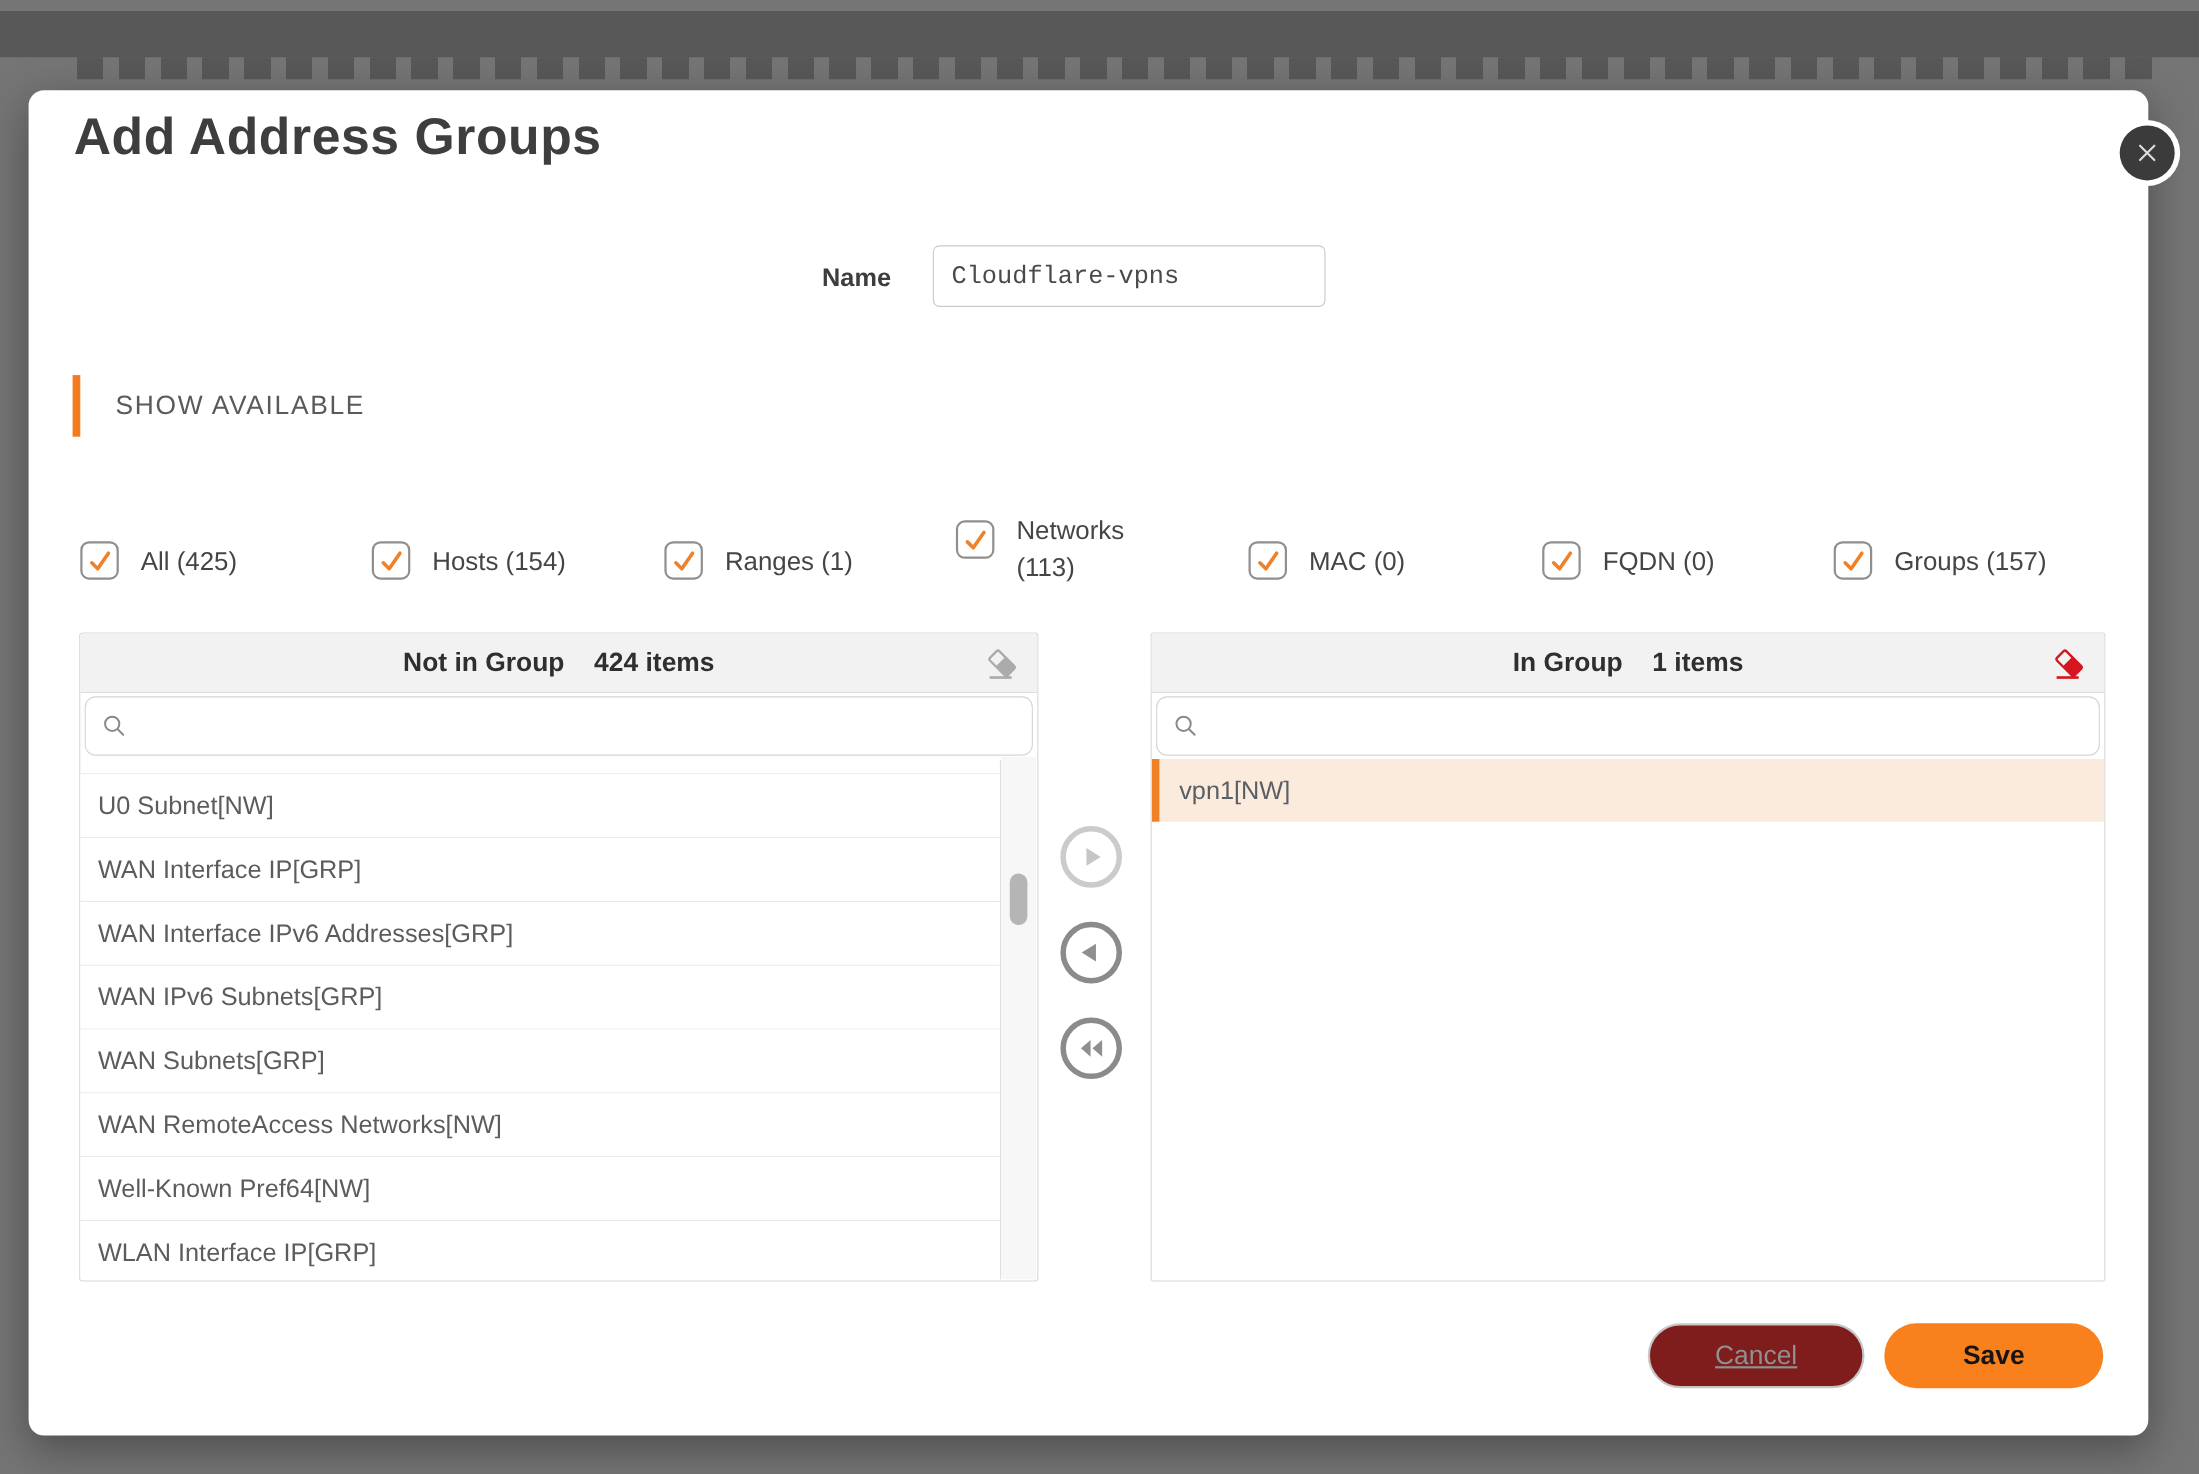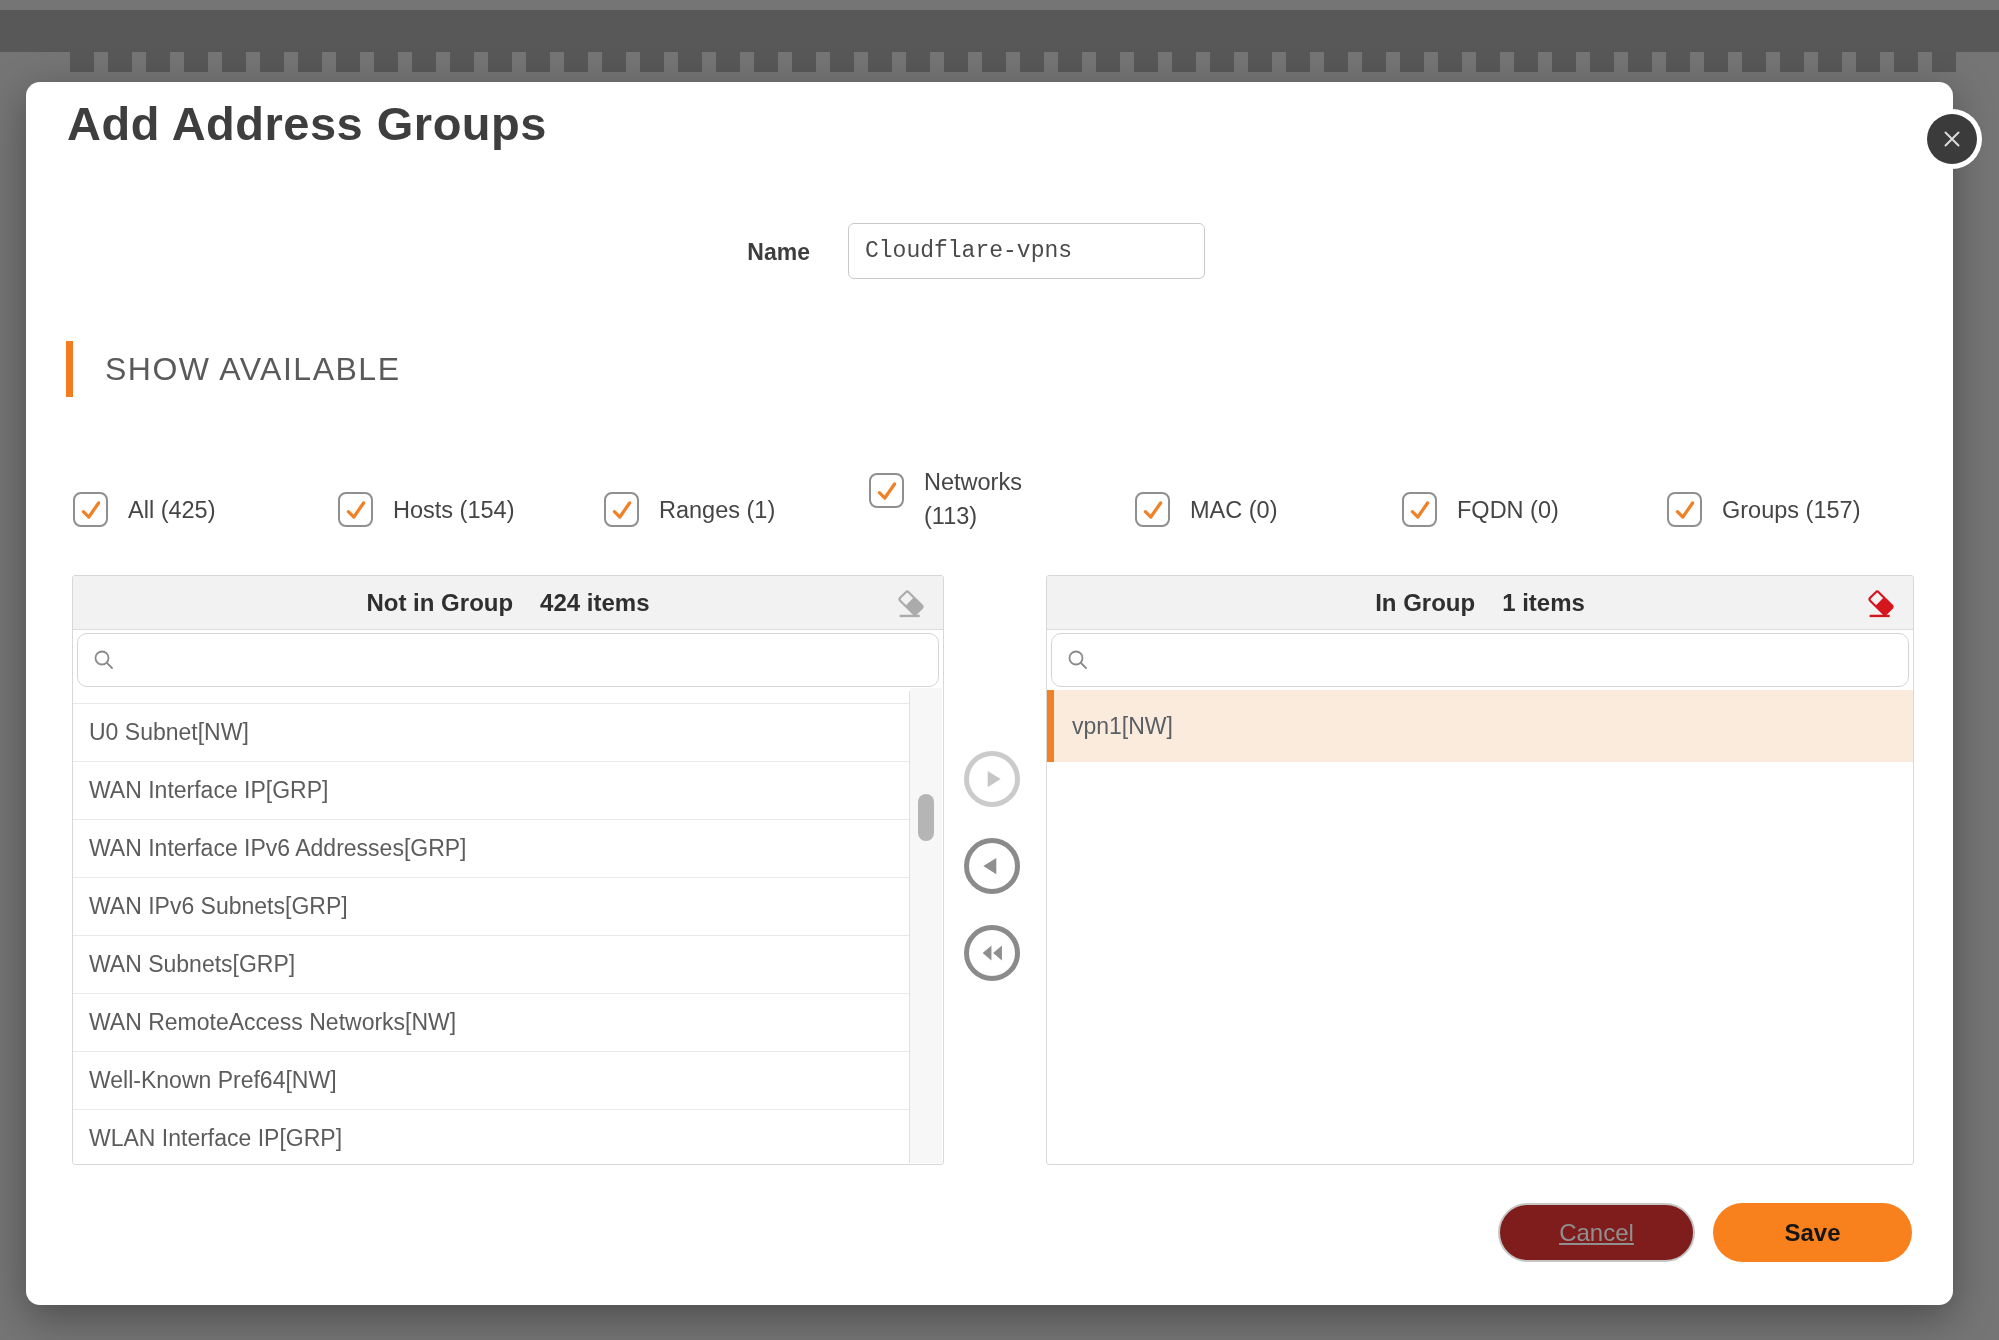--- a/index.html
+++ b/index.html
@@ -20,21 +20,21 @@
              align-items:center;justify-content:center;cursor:pointer;padding:0;}
 
   .name-label{position:absolute;left:664px;top:156px;width:120px;text-align:right;
               font-size:23px;font-weight:700;color:#3d3d3d;line-height:28px;}
   .name-input{position:absolute;left:822px;top:141px;width:357px;height:56px;border:1px solid #c9c9c9;
               border-radius:6px;padding:0 16px;font-size:23px;color:#4a4a4a;box-sizing:border-box;
               font-family:Liberation Mono, monospace;outline:none;}
 
   .section{position:absolute;left:40px;top:259px;height:56px;display:flex;align-items:center;}
   .section-bar{width:7px;height:56px;background:#F47B20;margin-right:32px;}
-  .section-label{font-size:32px;color:#5a5a5a;letter-spacing:1.5px;}
+  .section-label{font-size:24px;color:#5a5a5a;letter-spacing:1.5px;}
 
   .filter{position:absolute;top:410px;display:flex;align-items:center;gap:20px;cursor:pointer;}
   .filter:nth-child(1){left:47px}.filter:nth-child(2){left:312px}.filter:nth-child(3){left:578px}
   .filter:nth-child(4){left:843px;top:383px;align-items:flex-start;}
   .filter:nth-child(5){left:1109px}.filter:nth-child(6){left:1376px}.filter:nth-child(7){left:1641px}
   .filter:nth-child(4) .flabel{width:134px;}
   .filter:nth-child(4) .cb{margin-top:8px;}
   .cb{width:35px;height:35px;border:2px solid #8f8f8f;border-radius:8px;background:#fff;flex:none;
       display:flex;align-items:center;justify-content:center;box-sizing:border-box;}
   .flabel{font-size:23.5px;color:#454545;line-height:34px;}
@@ -58,21 +58,21 @@
   .searchbox input{border:none;outline:none;flex:1;font-size:22px;color:#444;font-family:inherit;
                    background:transparent;}
 
   .list{position:absolute;left:0;top:115px;bottom:1px;overflow:hidden;}
   .panel.left .list{right:33px;border-right:1px solid #e0e0e0;}
   .panel.right .list{right:0;top:114px;}
   .stub{height:12px;border-bottom:1px solid #e9e9e9;}
   .row{height:58px;display:flex;align-items:center;padding-left:16px;font-size:23px;color:#5c5c5c;
        border-bottom:1px solid #e9e9e9;box-sizing:border-box;cursor:pointer;background:#fff;}
   .panel.right .row{border-bottom:none;}
-  .row.selected{height:72px;border-left:7px solid #F08127;background:#FBEBDD;padding-left:18px;
+  .row.selected{height:57px;border-left:7px solid #F08127;background:#FBEBDD;padding-left:18px;
                 color:#5a5f66;}
 
   .scroll-gutter{position:absolute;right:1px;top:112px;bottom:1px;width:32px;background:#f7f7f7;}
   .scroll-thumb{position:absolute;left:8px;top:106px;width:16px;height:47px;border-radius:8px;
                 background:#b5b5b5;cursor:pointer;}
 
   .transfer-btn{position:absolute;left:938px;width:56px;height:56px;border-radius:50%;background:#fff;
                 display:flex;align-items:center;justify-content:center;padding:0;cursor:pointer;
                 box-sizing:border-box;}
   .transfer-btn.move-right{top:669px;border:5px solid #cbcbcb;}

